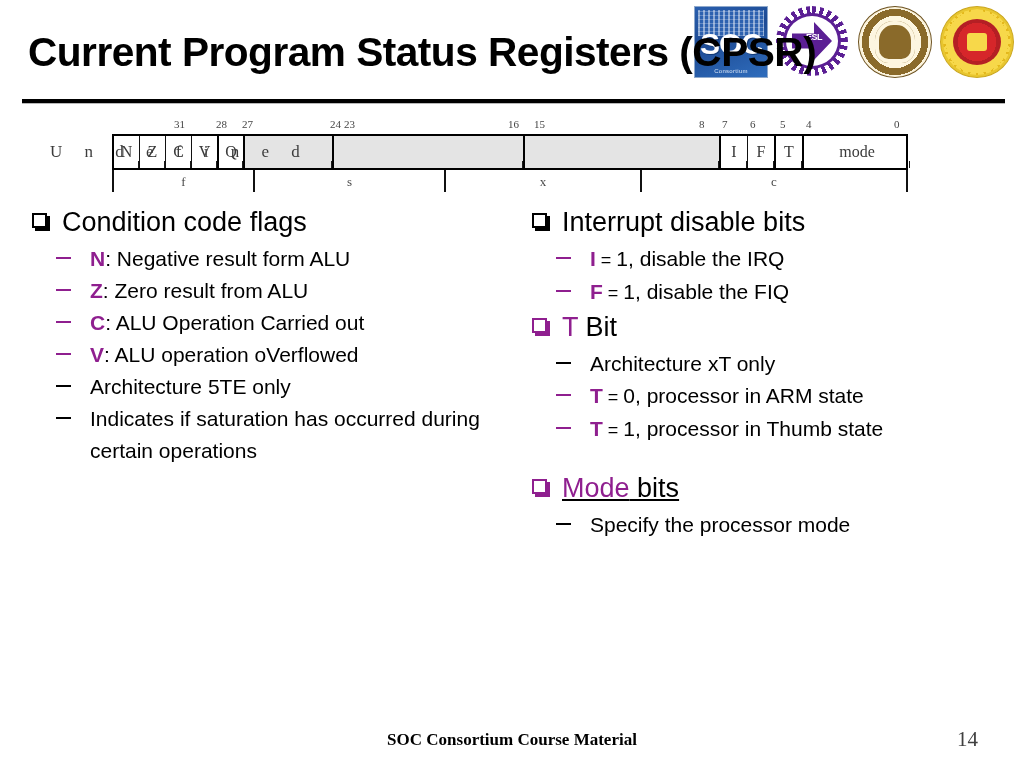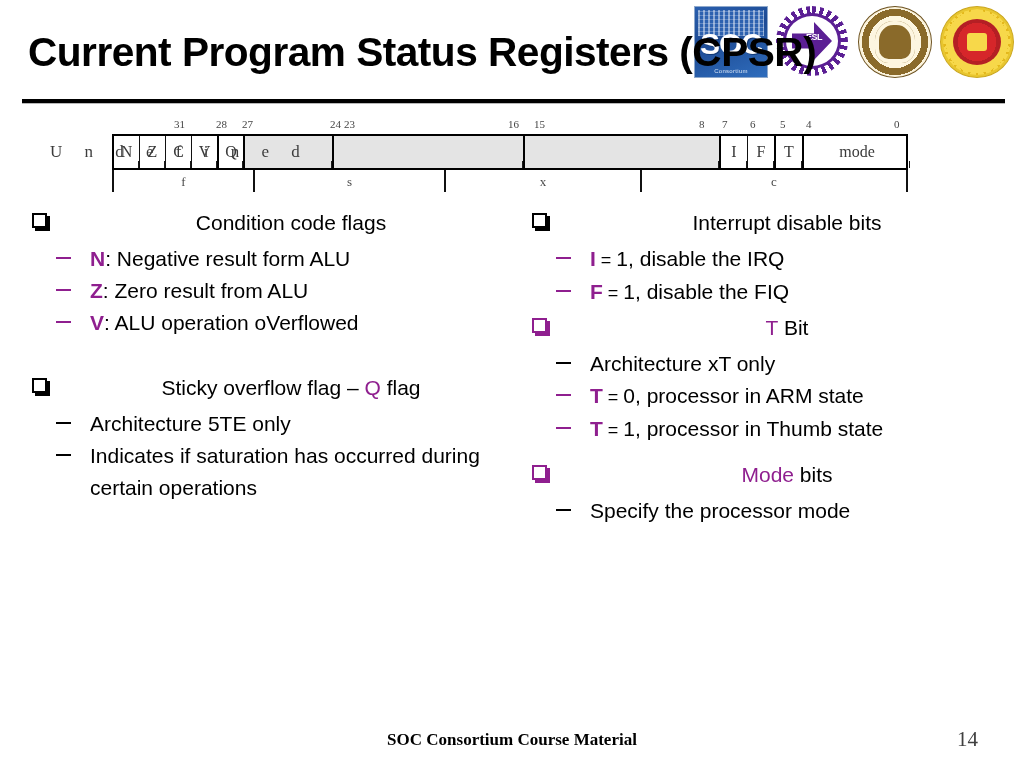--- a/index.html
+++ b/index.html
@@ -289,25 +289,24 @@
   .column {
     position: absolute;
     top: 204px;
   }
   #col-left  { left: 28px;  width: 492px; }
   #col-right { left: 528px; width: 484px; }
 
   .lvl1 {
     position: relative;
     padding-left: 34px;
-    font-size: 21px;
+    font-size: 27px;
     line-height: 37px;
     color: #000000;
     margin-bottom: 2px;
-    text-align: center;
   }
   .lvl1 .bullet-sq {
     position: absolute;
     left: 4px;
     top: 9px;
     width: 15px;
     height: 15px;
     border: 2px solid #000000;
     background: #ffffff;
     box-shadow: 3px 3px 0 0 #000000;
@@ -472,32 +471,32 @@
       <div class="seg" style="left: 528px; width: 268px;">
         <div class="seglab">c</div>
       </div>
     </div>
 </div>
 
 <div class="column" id="col-left">
     <div class="lvl1"><span class="bullet-sq"></span><span>Condition code flags</span></div>
     <div class="lvl2 purple-dash"><span class="dash"></span><span class="k">N</span><span>: Negative result form ALU</span></div>
     <div class="lvl2 purple-dash"><span class="dash"></span><span class="k">Z</span><span>: Zero result from ALU</span></div>
+    <div class="lvl2 purple-dash"><span class="dash"></span><span class="k">C</span><span>: ALU Operation Carried out</span></div>
     <div class="lvl2 purple-dash"><span class="dash"></span><span class="k">V</span><span>: ALU operation oVerflowed</span></div>
-    <div class="lvl1" style="margin-top: 30px;"><span class="bullet-sq"></span><span>Sticky overflow flag – </span><span class="k-plain">Q</span><span> flag</span></div>
     <div class="lvl2"><span class="dash"></span><span>Architecture 5TE only</span></div>
     <div class="lvl2"><span class="dash"></span><span>Indicates if saturation has occurred during certain operations</span></div>
   </div>
 
 <div class="column" id="col-right">
     <div class="lvl1"><span class="bullet-sq"></span><span>Interrupt disable bits</span></div>
     <div class="lvl2 purple-dash"><span class="dash"></span><span class="k">I</span><span class="eq"> = </span><span>1, disable the IRQ</span></div>
     <div class="lvl2 purple-dash"><span class="dash"></span><span class="k">F</span><span class="eq"> = </span><span>1, disable the FIQ</span></div>
     <div class="lvl1 purple" style="margin-top: 0;"><span class="bullet-sq"></span><span class="k-plain">T</span><span> Bit</span></div>
     <div class="lvl2"><span class="dash"></span><span>Architecture xT only</span></div>
     <div class="lvl2 purple-dash"><span class="dash"></span><span class="k">T</span><span class="eq"> = </span><span>0, processor in ARM state</span></div>
     <div class="lvl2 purple-dash"><span class="dash"></span><span class="k">T</span><span class="eq"> = </span><span>1, processor in Thumb state</span></div>
-    <div class="lvl1 purple" style="margin-top: 10px;"><span class="bullet-sq"></span><span class="k-plain">Mode</span><span> bits</span></div>
+    <div class="lvl1 purple" style="margin-top: 24px; text-decoration: underline;"><span class="bullet-sq"></span><span class="k-plain">Mode</span><span> bits</span></div>
     <div class="lvl2"><span class="dash"></span><span>Specify the processor mode</span></div>
   </div>
 
 <div id="footer-title">SOC Consortium Course Material</div>
 <div id="page-number">14</div>
 
 </body></html>

